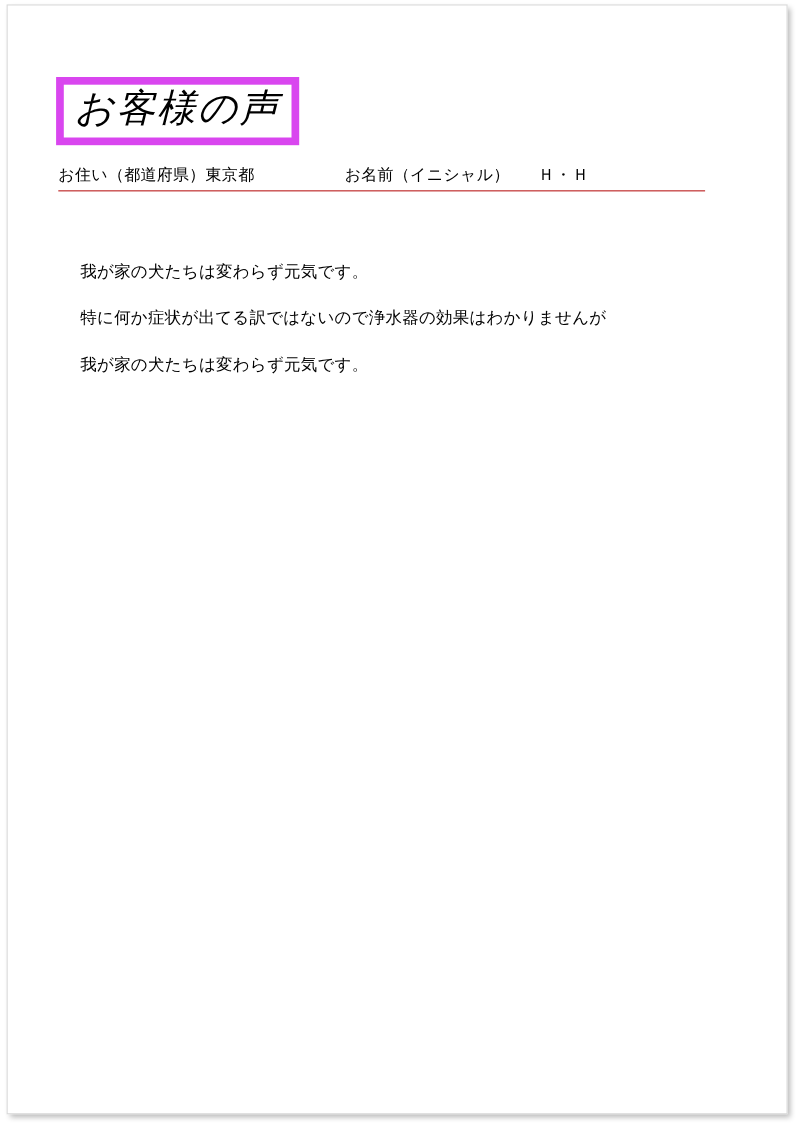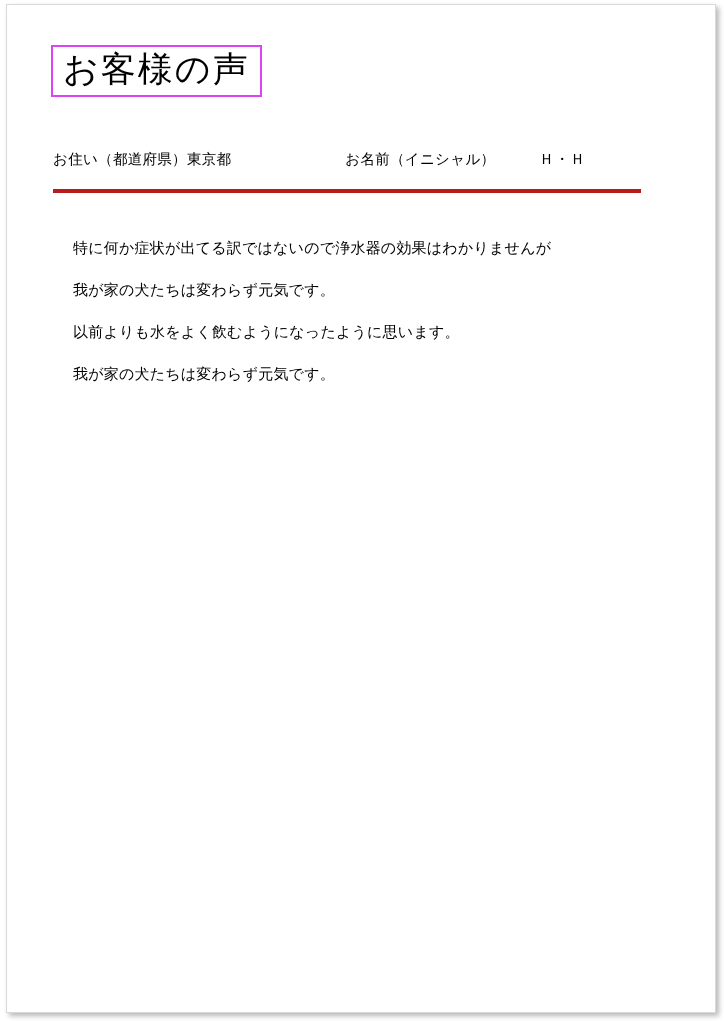--- a/index.html
+++ b/index.html
@@ -22,59 +22,59 @@
     height: 1009px;
     margin: 4px 0 0 6px;
     background: #ffffff;
     border: 1px solid #d9d9d9;
     box-shadow: 3px 3px 5px rgba(0,0,0,0.28);
   }
 
   .title-box {
     position: absolute;
     left: 44px;
-    top: 40px;
-    border: 2px solid #d946ef;
+    top: 65px;
+    border: 7px solid #d946ef;
     padding: 5px 10px 8px 10px;
     line-height: 1.0;
+    font-style: italic;
   }
   .title-text {
     font-family: "DejaVu Serif", "Liberation Serif", serif;
     font-size: 35px;
     letter-spacing: 2px;
     white-space: nowrap;
   }
 
   .meta-row {
     position: absolute;
     left: 46px;
     top: 145px;
     width: 588px;
     display: flex;
     align-items: flex-end;
-    border-bottom: 4px solid #b91c1c;
-    padding-bottom: 20px;
+    border-bottom: 1px solid #b91c1c;
+    padding-bottom: 4px;
     font-size: 14.5px;
     letter-spacing: 0.3px;
     white-space: nowrap;
-    gap: 32px;
   }
   .meta-label { }
   .meta-value { }
   .meta-group-left {
     display: flex;
     align-items: flex-end;
   }
   .meta-group-right {
     display: flex;
     align-items: flex-end;
     margin-left: 82px;
   }
   .meta-group-right .meta-value {
-    margin-left: 44px;
+    margin-left: 26px;
     letter-spacing: 1px;
   }
 
   .body-text {
     position: absolute;
     left: 66px;
     top: 222px;
     width: 580px;
     font-size: 15px;
     letter-spacing: 0.2px;
@@ -98,19 +98,18 @@
       <span class="meta-label">お住い（都道府県）</span>
       <span class="meta-value">東京都</span>
     </div>
     <div class="meta-group-right">
       <span class="meta-label">お名前（イニシャル）</span>
       <span class="meta-value">Ｈ・Ｈ</span>
     </div>
   </div>
 
   <div class="body-text">
+    <div class="body-line">我が家の犬たちは変わらず元気です。</div>
     <div class="body-line">特に何か症状が出てる訳ではないので浄水器の効果はわかりませんが</div>
-    <div class="body-line">我が家の犬たちは変わらず元気です。</div>
-    <div class="body-line">以前よりも水をよく飲むようになったように思います。</div>
     <div class="body-line">我が家の犬たちは変わらず元気です。</div>
   </div>
 
 </div>
 
 </body></html>

